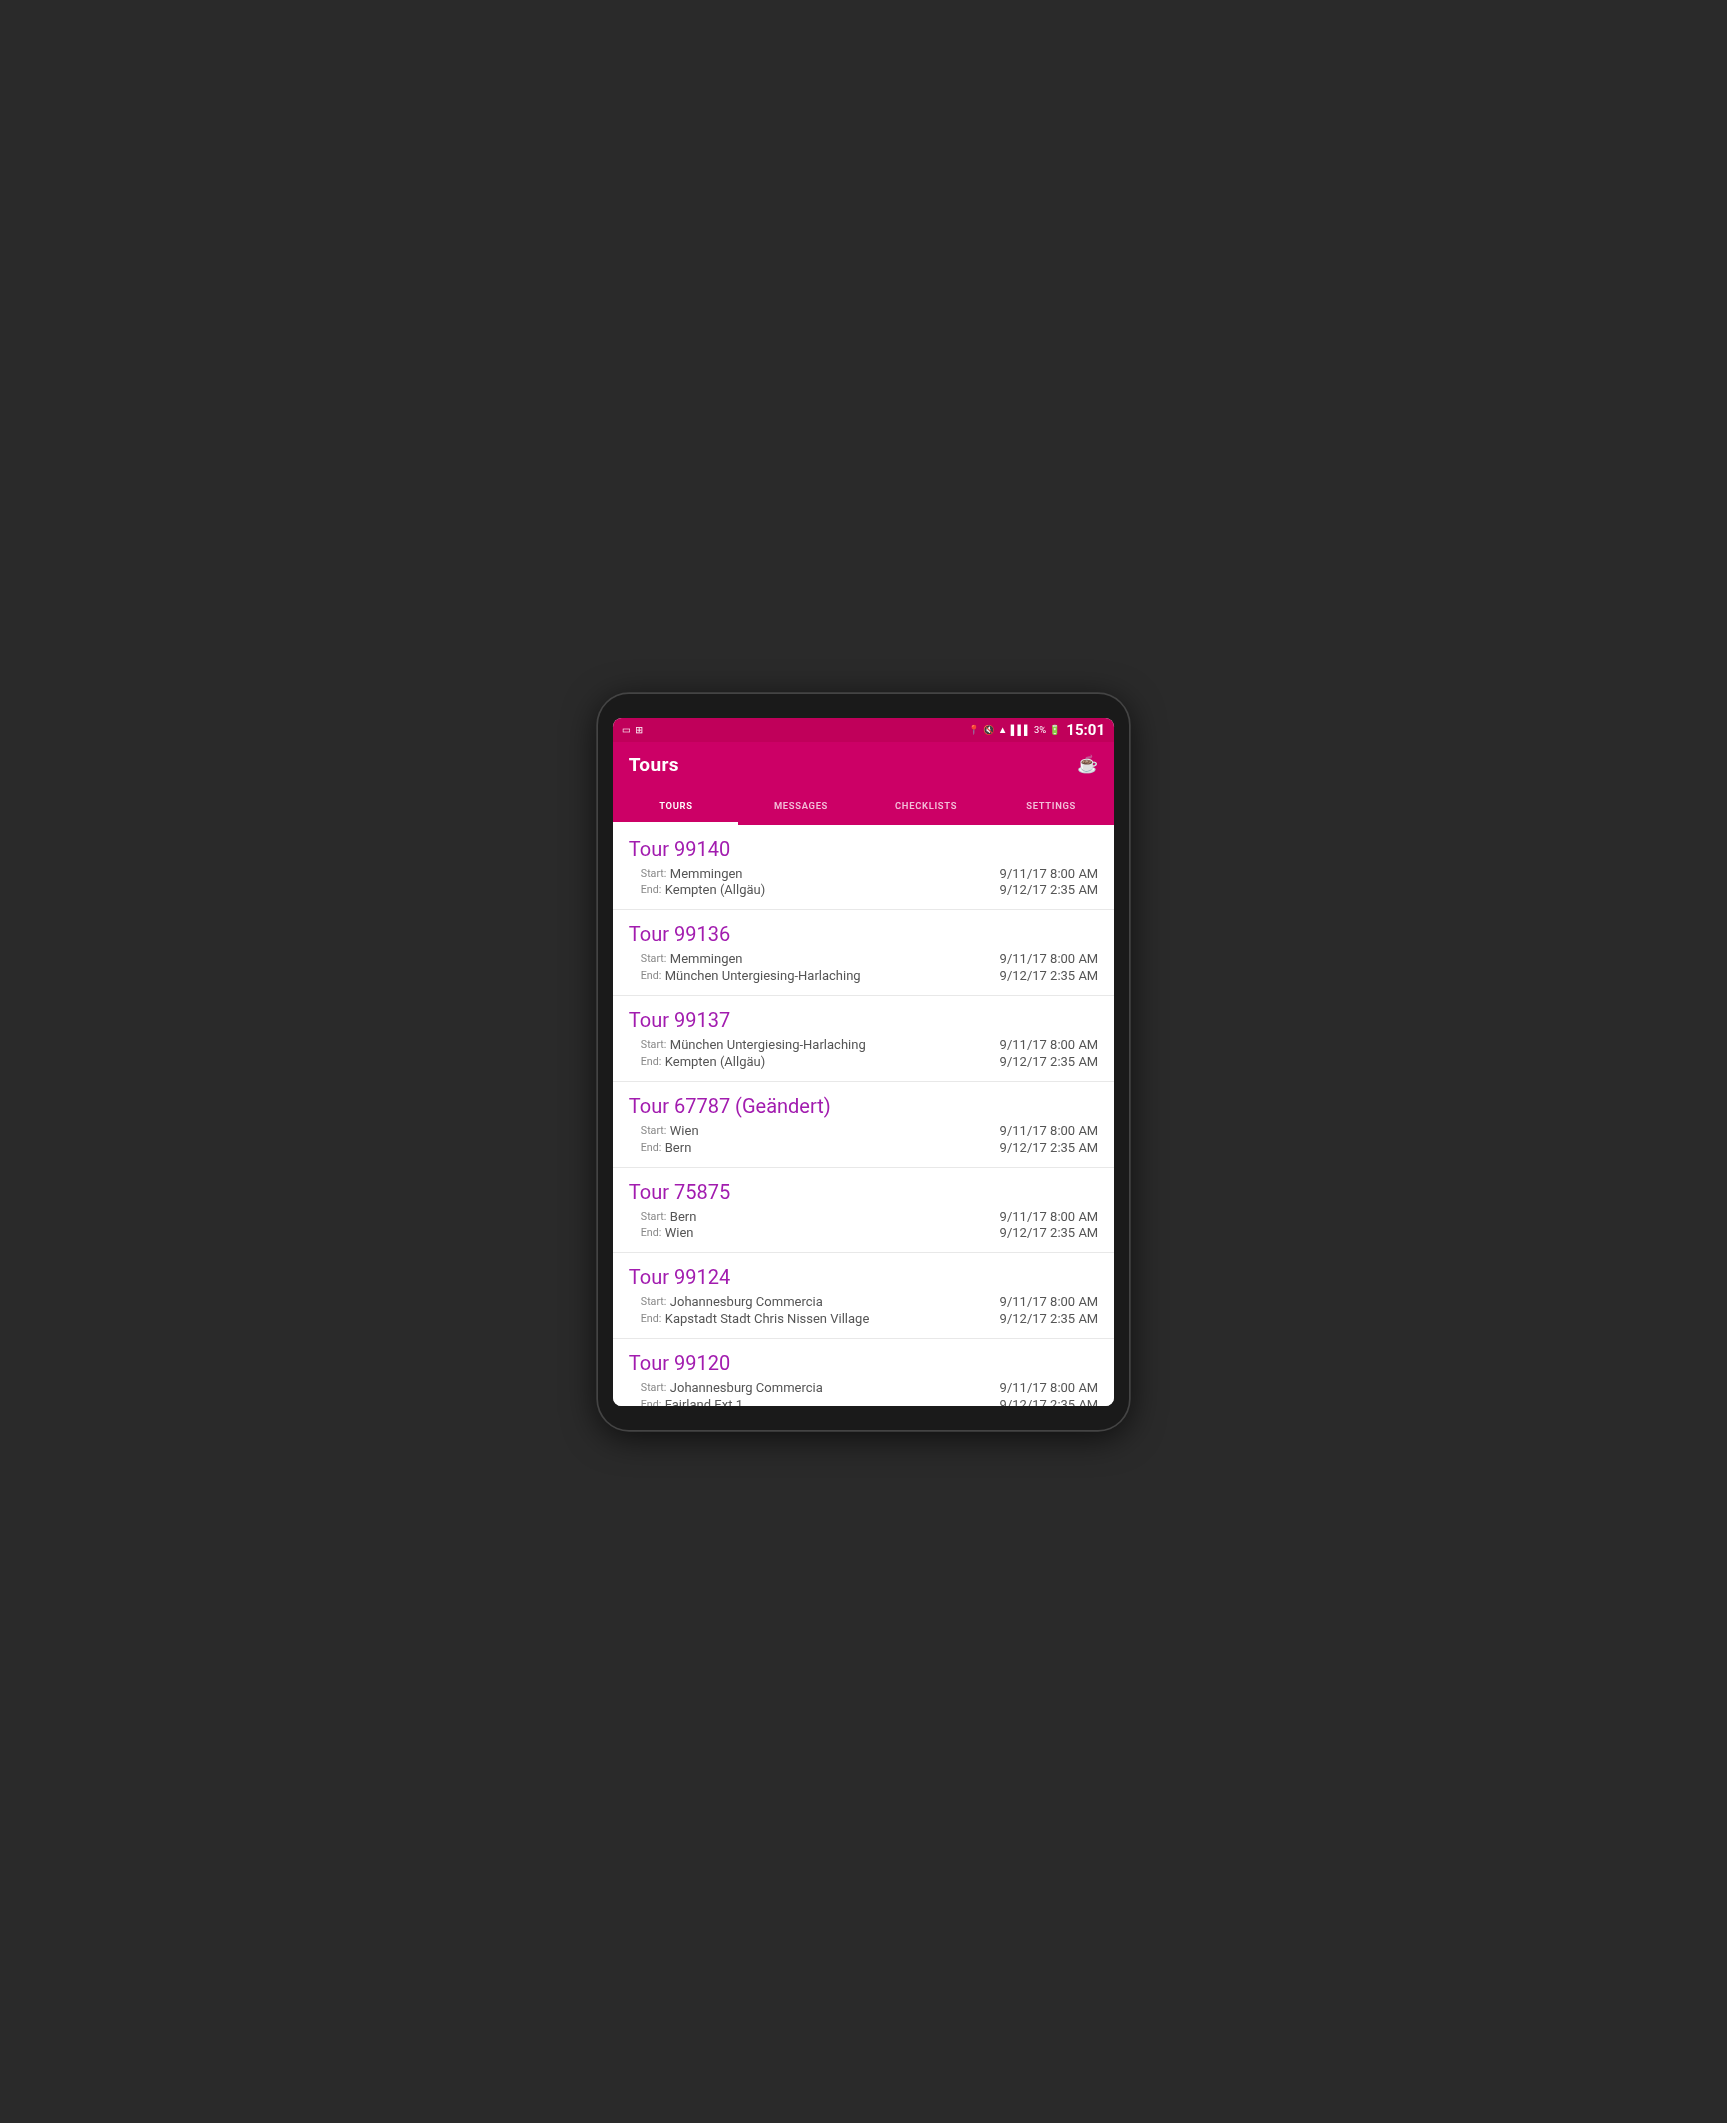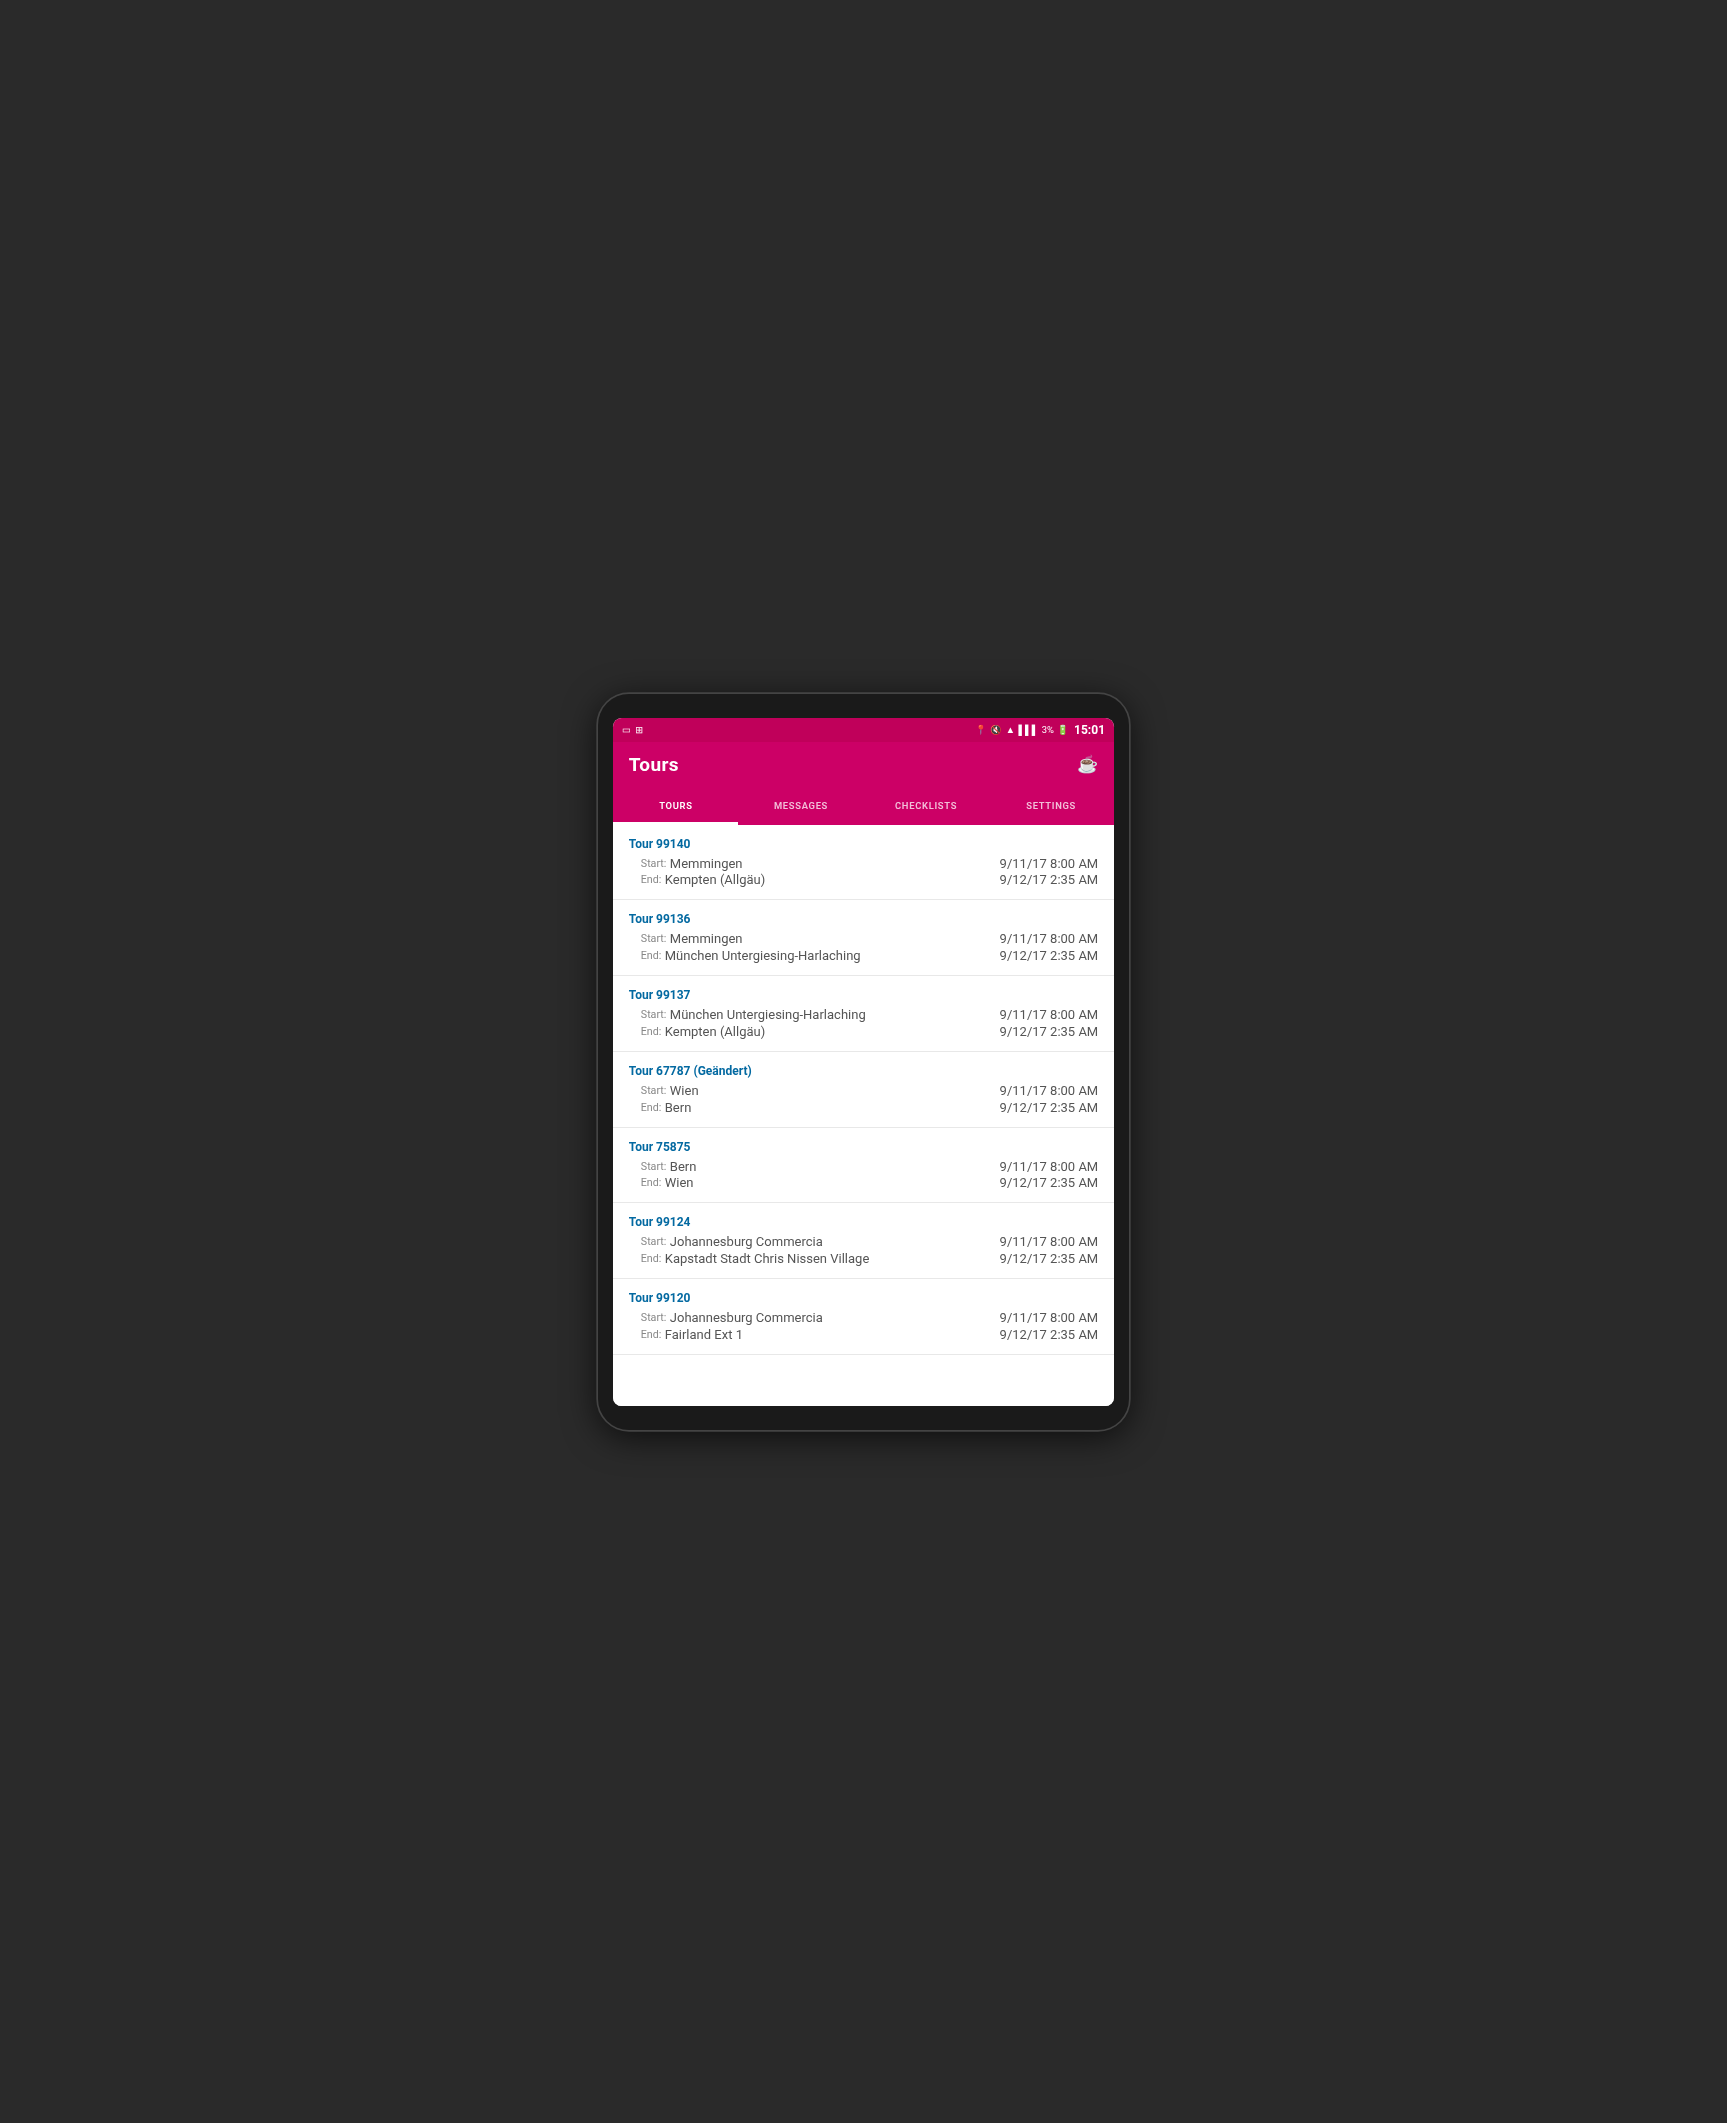--- a/index.html
+++ b/index.html
@@ -126,23 +126,23 @@
       background: #fff;
     }
 
     .tour-item {
       padding: 12px 15.4px 10.3px 15.4px;
       border-bottom: 0.9px solid #e8e8e8;
       cursor: pointer;
     }
 
     .tour-title {
-      font-size: 12px;
-      font-weight: 700;
-      color: #0369a1;
+      font-size: 20px;
+      font-weight: 400;
+      color: #a21caf;
       margin-bottom: 5.1px;
     }
 
     .tour-row {
       display: flex;
       justify-content: space-between;
       align-items: center;
       margin-bottom: 1.7px;
     }
 
@@ -179,21 +179,21 @@
         <span>▭</span>
         <span>⊞</span>
       </div>
       <div class="status-right">
         <span>📍</span>
         <span>🔇</span>
         <span>▲</span>
         <span>▌▌▌</span>
         <span>3%</span>
         <span>🔋</span>
-        <span style="font-weight:bold;font-size:12px;margin-left:1.7px;">15:01</span>
+        <span style="font-weight:bold;font-size:15px;margin-left:1.7px;">15:01</span>
       </div>
     </div>
 
     <div class="app-bar">
       <span class="app-title">Tours</span>
       <span class="app-bar-icon">☕</span>
     </div>
 
     <div class="tab-bar">
       <div class="tab-item active">

